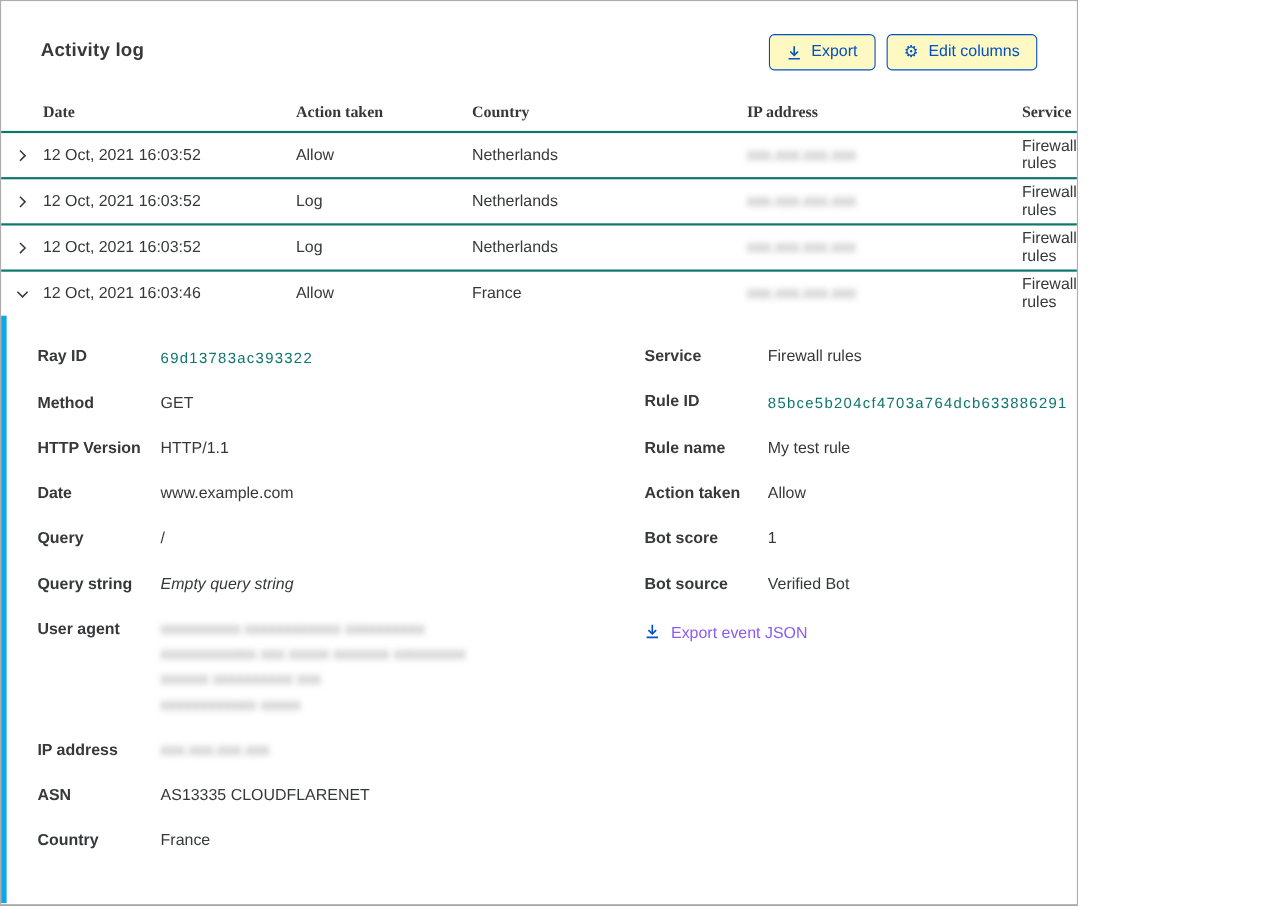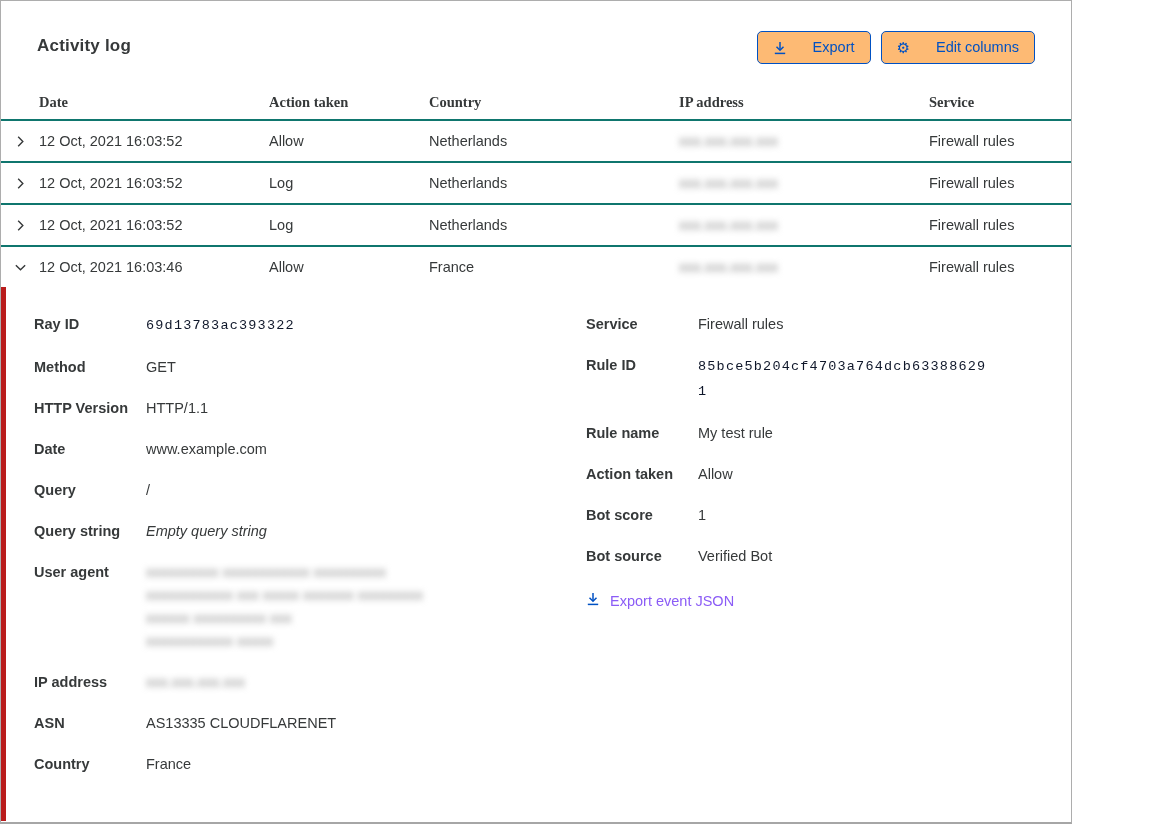--- a/index.html
+++ b/index.html
@@ -1,36 +1,36 @@
 <!DOCTYPE html>
 <html><head>
 <meta charset="utf-8">
 <style>
   * { box-sizing: border-box; margin: 0; padding: 0; }
   html, body { background: #fff; }
   body { font-family: "Liberation Sans", sans-serif; color: #36393a; }
 
   .frame {
-    width: 1072px; height: 824px;
+    width: 980px; height: 824px;
     border: 1px solid #adadad;
     border-bottom: 2px solid #a6a6a6;
     background: #fff;
     position: relative;
     overflow: hidden;
   }
 
   
   .topbar { display: flex; align-items: flex-start; justify-content: space-between;
             padding: 30px 36px 0 36px; }
   .page-title { font-size: 17px; font-weight: 700; padding-top: 5px; letter-spacing: .2px; }
   .actions { display: flex; gap: 10px; }
   .btn {
-    display: inline-flex; align-items: center; gap: 26px;
+    display: inline-flex; align-items: center; gap: 9px;
     border: 1px solid #0051c3; border-radius: 5px;
-    background: #fdba74; color: #0051c3;
+    background: #fef9c3; color: #0051c3;
     font-family: "Liberation Sans", sans-serif;
     font-size: 14.5px; padding: 8px 15px; cursor: pointer; line-height: 1; text-align: right;
   }
   .btn svg { display: block; }
   .gear-glyph { font-size: 15px; line-height: 1; }
 
   
   .tbl { margin-top: 22px; }
   .tr {
     display: grid;
@@ -45,33 +45,33 @@
 
   .blur-redacted {
     filter: blur(3px);
     color: #8f8f8f;
     user-select: none;
     white-space: nowrap;
   }
 
   
   .detail {
-    border-left: 5px solid #b91c1c;
+    border-left: 5px solid #0ea5e9;
     min-height: 534px;
     display: flex;
     padding: 26px 0 0 28px;
   }
   .dcol-left { width: 552px; flex-shrink: 0; }
   .dcol-right { flex: 1; }
   .drow { display: flex; margin-bottom: 18px; line-height: 23px; font-size: 14.5px; }
   .dlabel { width: 112px; flex-shrink: 0; font-weight: 700; }
   .dvalue { max-width: 330px; }
   .dvalue.mono {
-    font-family: Liberation Mono, monospace;
-    font-size: 13.5px; color: #0f172a; letter-spacing: 1.2px;
+    font-family: Liberation Sans, sans-serif;
+    font-size: 13.5px; color: #0f766e; letter-spacing: 1.2px;
     width: 296px; word-break: break-all; line-height: 25px;
   }
   .dvalue.italic { font-style: italic; }
   .ua-line { display: block; }
 
   .json-link {
     display: inline-flex; align-items: center; gap: 10px;
     color: #8b5cf6; font-size: 14.5px; text-decoration: none;
     margin-top: 6px; cursor: pointer;
   }

